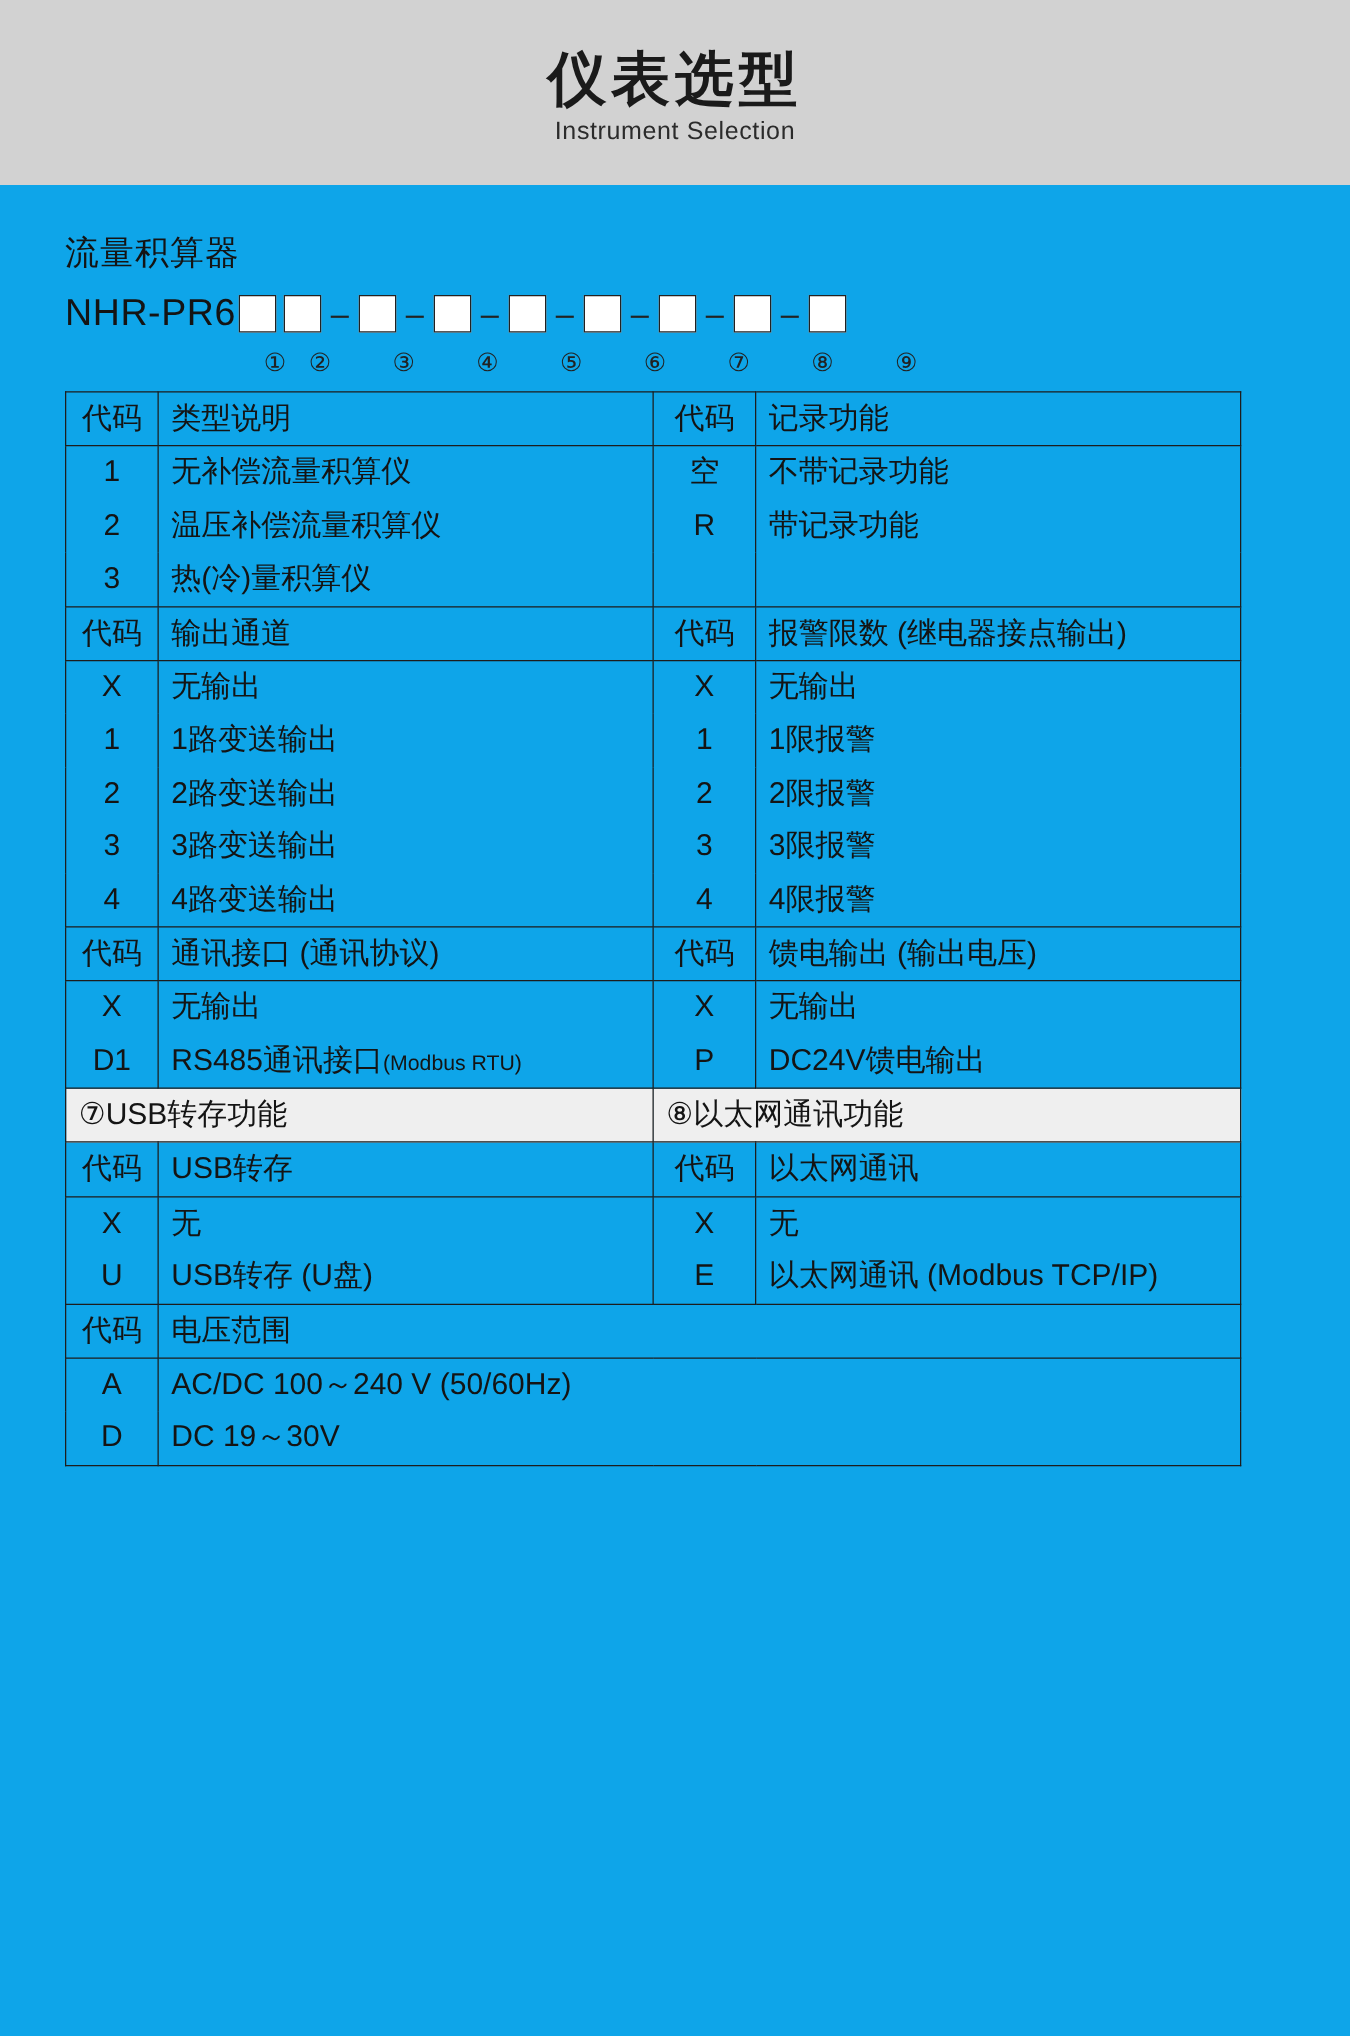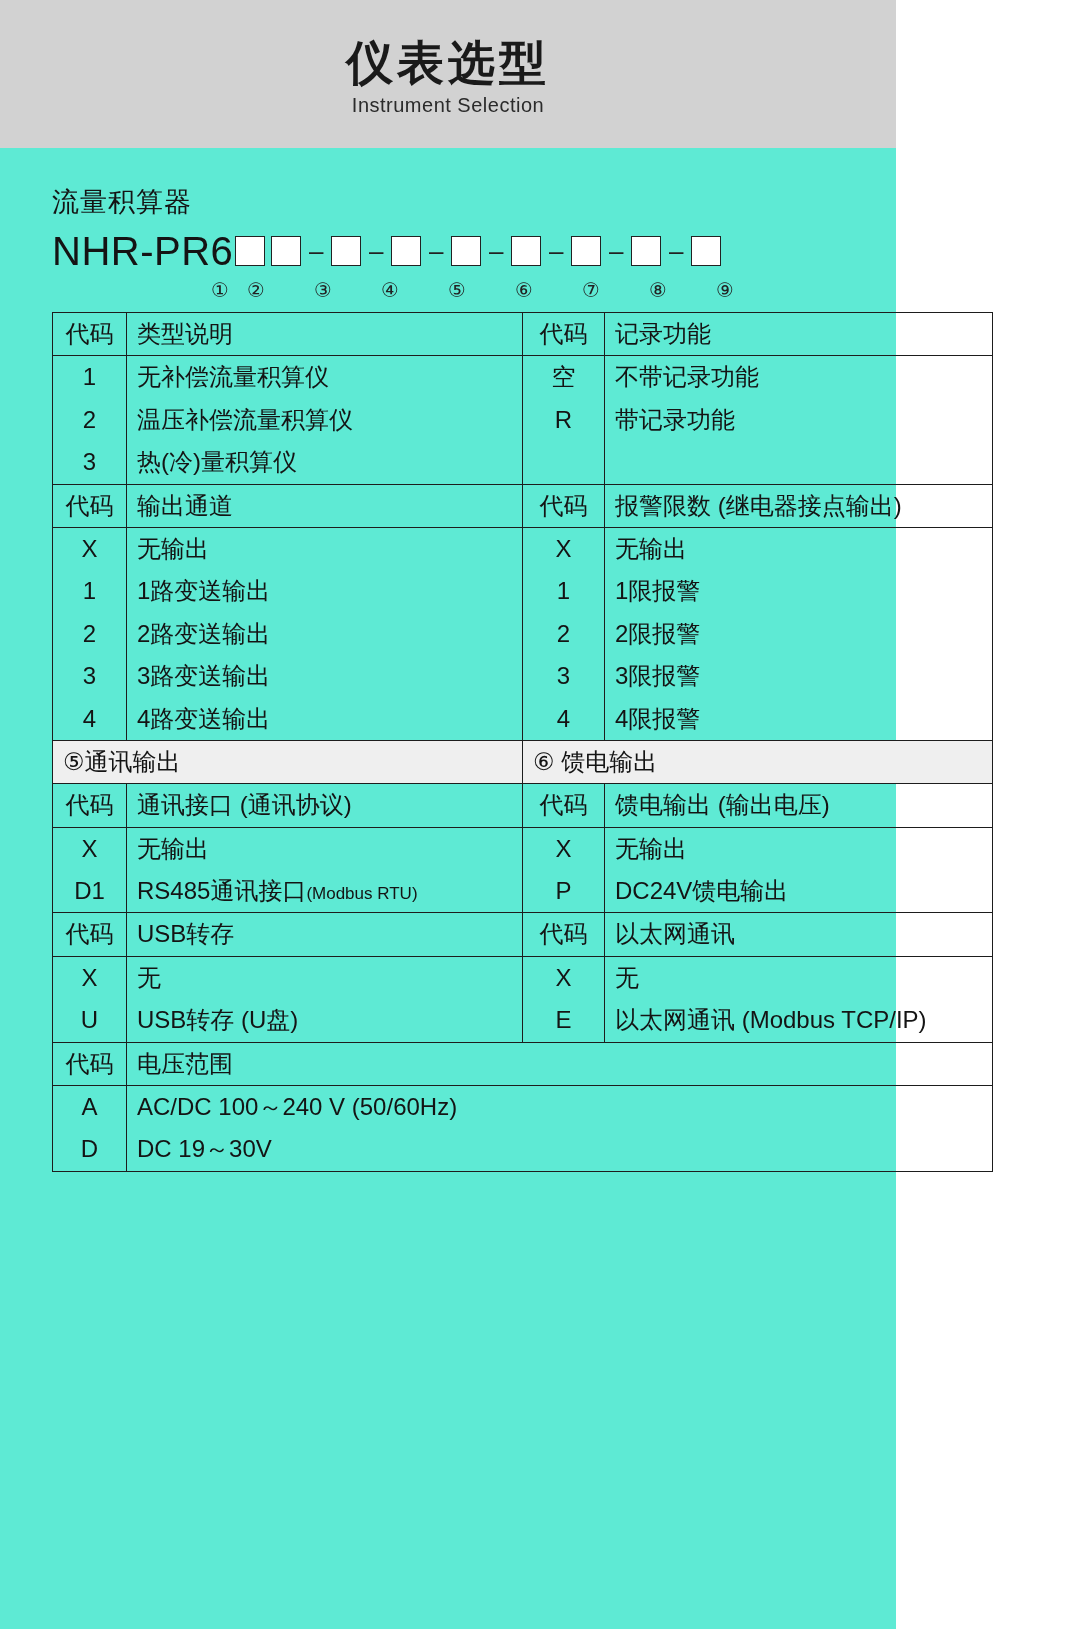--- a/index.html
+++ b/index.html
@@ -4,24 +4,24 @@
 <style>
   * { box-sizing: border-box; }
   html, body {
     margin: 0; padding: 0;
     width: 1080px;
     background: #ffffff;
     font-family: "Liberation Sans", "DejaVu Sans", sans-serif;
     color: #141414;
   }
   .page {
-    width: 896px;
+    width: 1080px;
     min-height: 1629px;
     position: relative;
-    background: #5eead4;
+    background: #0ea5e9;
   }
   
   .header {
     background: #d2d2d2;
     height: 148px;
     display: flex;
     flex-direction: column;
     align-items: center;
     justify-content: center;
     padding-top: 6px;
@@ -50,21 +50,21 @@
     margin-bottom: 4px;
     letter-spacing: 1px;
   }
   .model-row {
     display: flex;
     align-items: center;
     height: 46px;
     margin-top: 8px;
   }
   .model-prefix {
-    font-size: 40px;
+    font-size: 30px;
     letter-spacing: 0.5px;
     margin-right: 2px;
   }
   .box {
     width: 30px;
     height: 30px;
     border: 1.6px solid #222;
     background: #fff;
     display: inline-block;
   }
@@ -244,43 +244,43 @@
         <td class="col-code-wide no-border-bottom no-border-top">3</td>
         <td class="no-border-bottom no-border-top">3限报警</td>
       </tr>
       <tr>
         <td class="col-code no-border-top">4</td>
         <td class="no-border-top">4路变送输出</td>
         <td class="col-code-wide no-border-top">4</td>
         <td class="no-border-top">4限报警</td>
       </tr>
 
-      <tr class="sec-head">
-        <td colspan="2">⑤通讯输出</td>
-        <td colspan="2">⑥ 馈电输出</td>
-      </tr>
       <tr>
         <td class="col-code cell-pad">代码</td>
         <td class="cell-pad">通讯接口 (通讯协议)</td>
         <td class="col-code-wide cell-pad">代码</td>
         <td class="cell-pad">馈电输出 (输出电压)</td>
       </tr>
       <tr>
         <td class="col-code no-border-bottom">X</td>
         <td class="no-border-bottom">无输出</td>
         <td class="col-code-wide no-border-bottom">X</td>
         <td class="no-border-bottom">无输出</td>
       </tr>
       <tr>
         <td class="col-code no-border-top">D1</td>
         <td class="no-border-top nowrap"><span>RS485通讯接口</span><span class="small-note">(Modbus RTU)</span></td>
         <td class="col-code-wide no-border-top">P</td>
         <td class="no-border-top">DC24V馈电输出</td>
       </tr>
 
+      <tr class="sec-head">
+        <td colspan="2">⑦USB转存功能</td>
+        <td colspan="2">⑧以太网通讯功能</td>
+      </tr>
       <tr>
         <td class="col-code cell-pad">代码</td>
         <td class="cell-pad">USB转存</td>
         <td class="col-code-wide cell-pad">代码</td>
         <td class="cell-pad">以太网通讯</td>
       </tr>
       <tr>
         <td class="col-code no-border-bottom">X</td>
         <td class="no-border-bottom">无</td>
         <td class="col-code-wide no-border-bottom">X</td>

